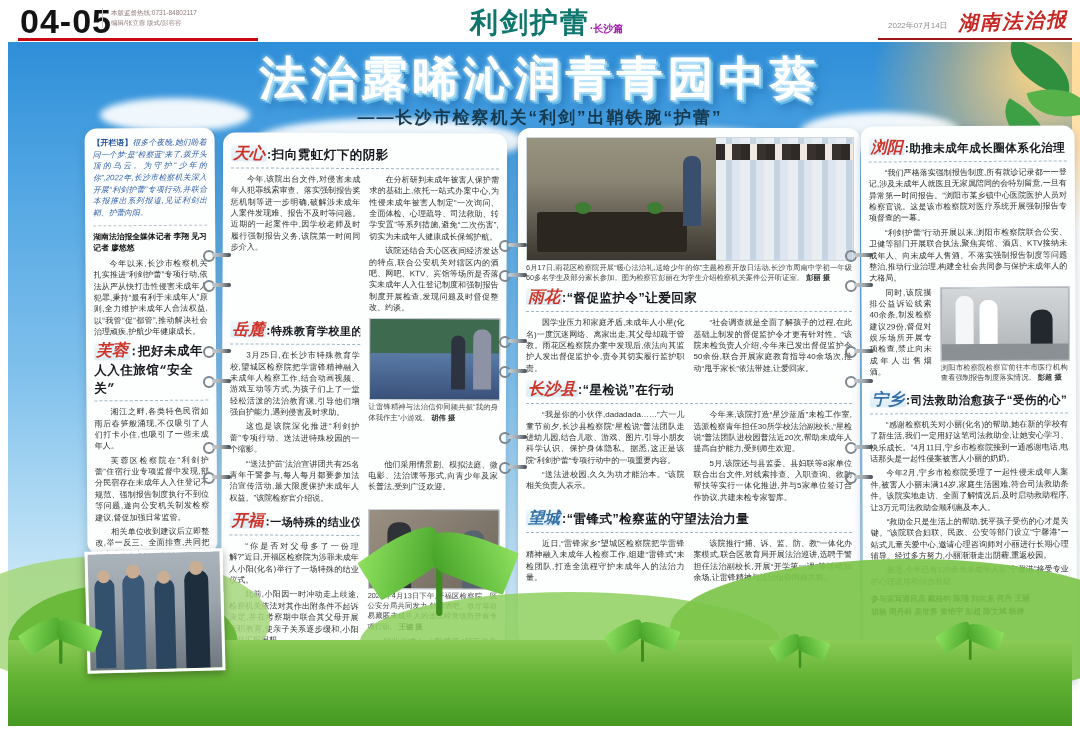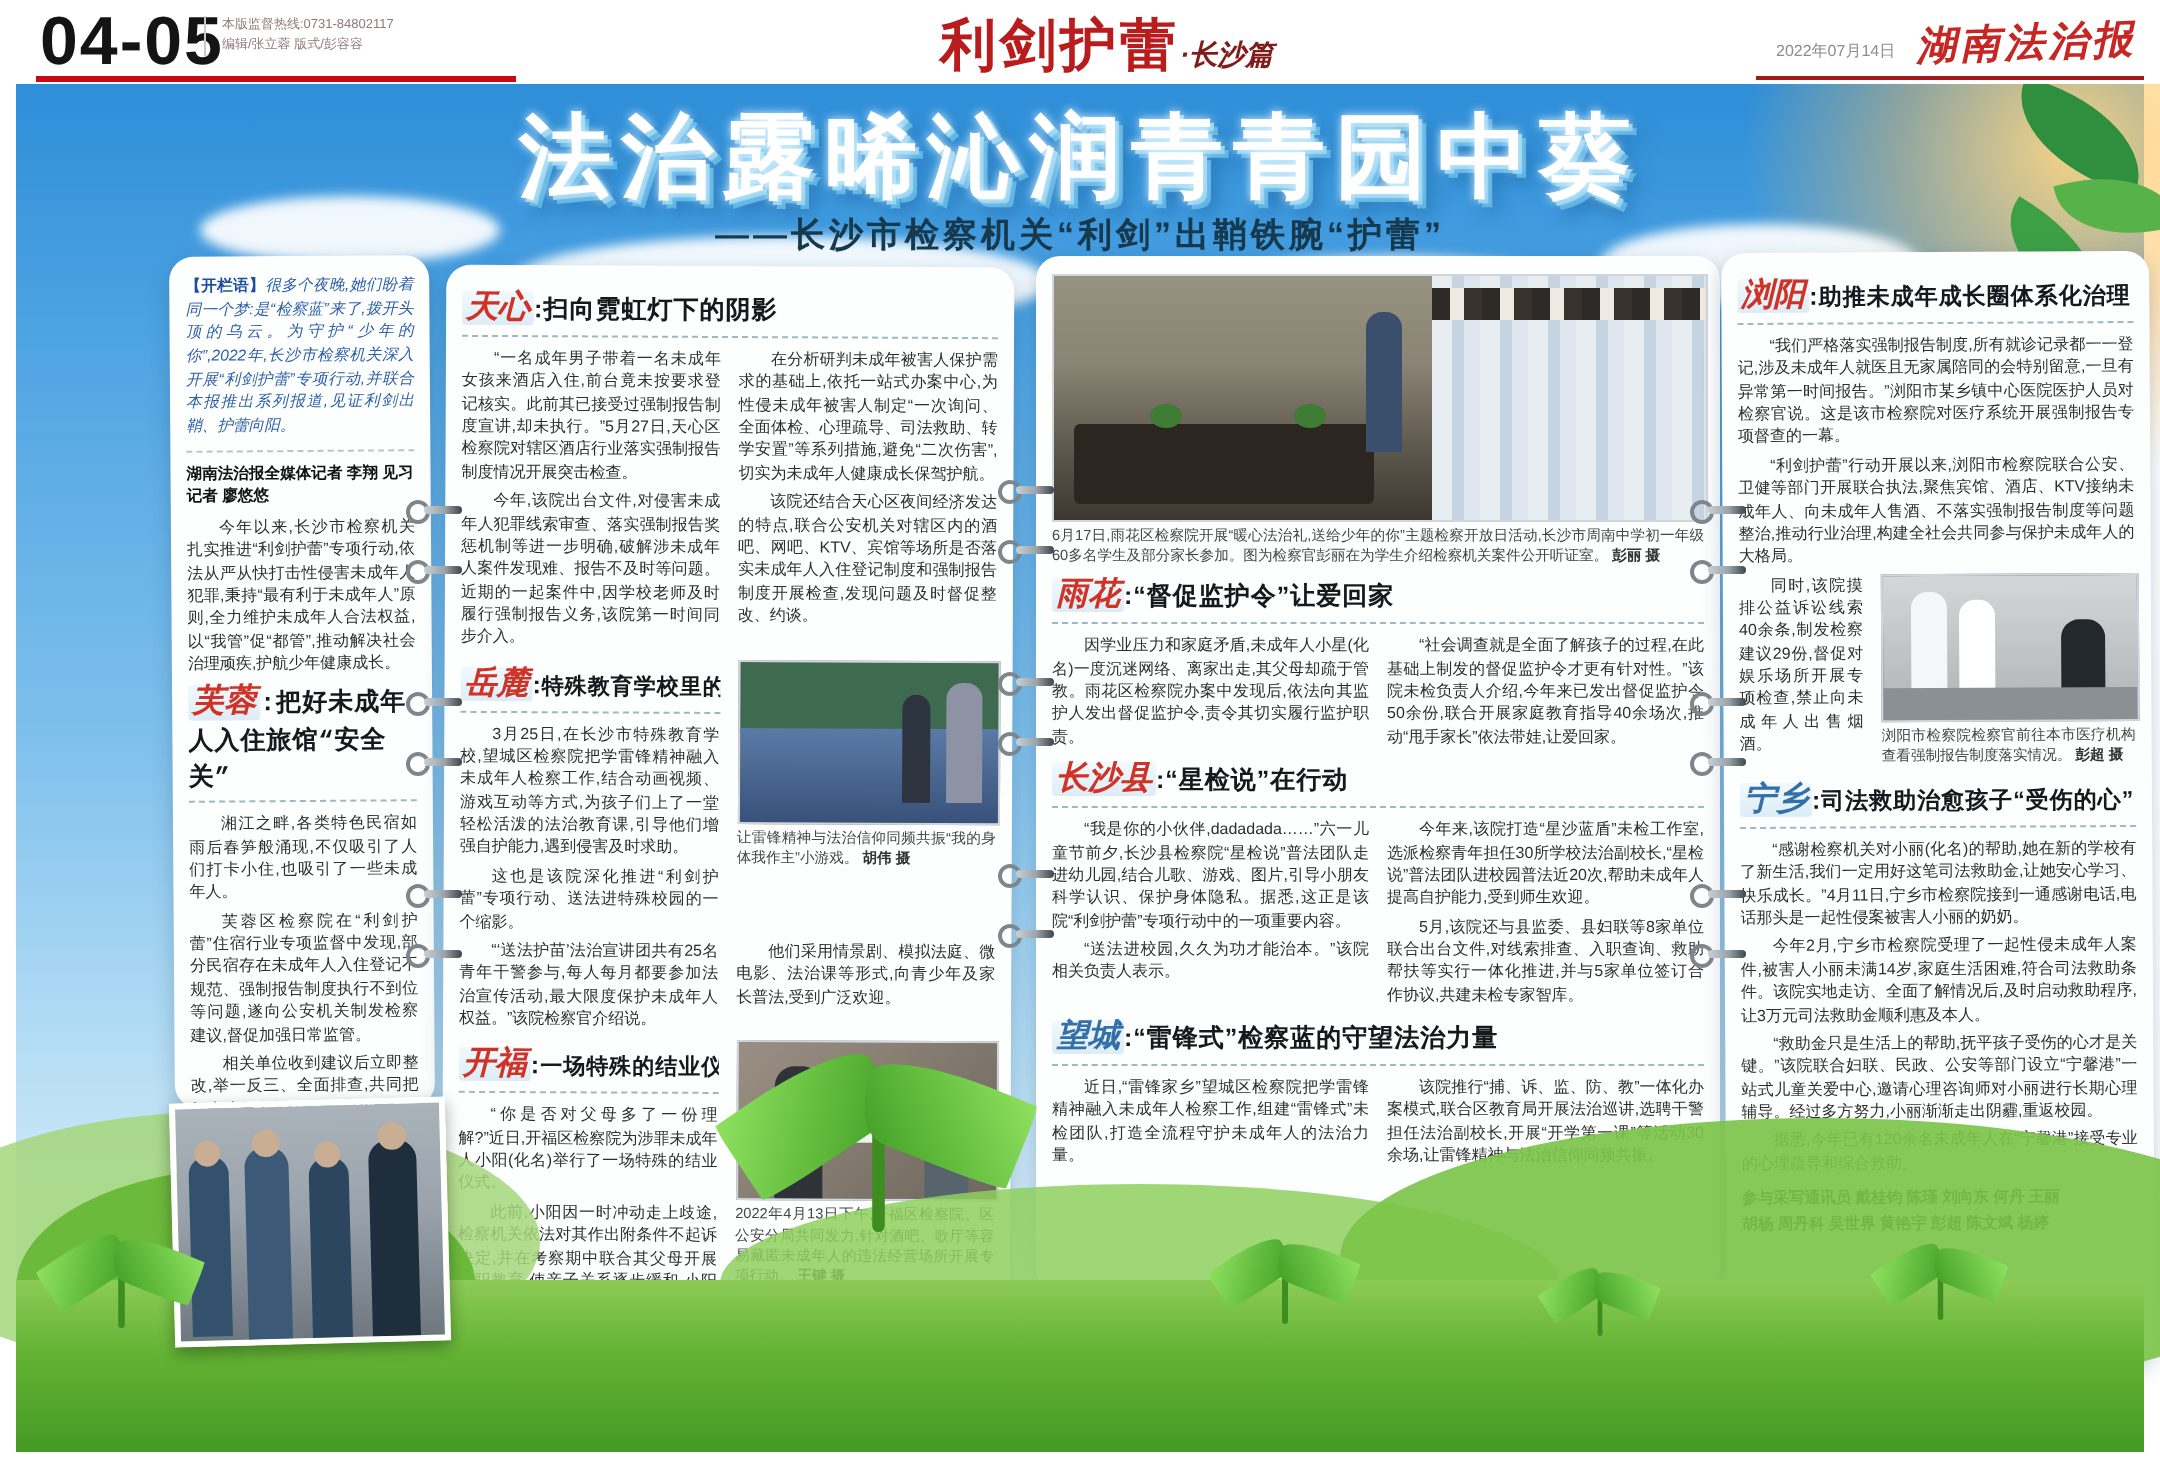--- a/index.html
+++ b/index.html
@@ -5,22 +5,22 @@
   html,body{margin:0;padding:0;background:#fff;}
   .page{position:relative;width:1080px;height:734px;background:#fff;overflow:hidden;
         font-family:"Liberation Sans","DejaVu Sans",sans-serif;}
   
   .topbar{position:absolute;left:0;top:0;width:100%;height:42px;background:#fff;z-index:40;}
   .pageno{position:absolute;left:20px;top:2px;font-size:34px;font-weight:bold;color:#141414;letter-spacing:1px;}
   .pageno-rule{position:absolute;left:18px;top:38px;width:240px;height:3px;background:#c9080f;}
   .hotline{position:absolute;left:102px;top:8px;font-size:6.5px;line-height:1.5;color:#917a7a;
            border-left:1px solid #c9c9c9;padding-left:8px;}
   .series{position:absolute;left:470px;top:4px;white-space:nowrap;}
-  .series .big{font-size:28px;font-weight:bold;color:#b91c1c;letter-spacing:2px;}
-  .series .small{font-size:14px;font-weight:bold;color:#7f1d1d;font-style:italic;}
+  .series .big{font-size:28px;font-weight:bold;color:#0f766e;letter-spacing:2px;}
+  .series .small{font-size:10px;font-weight:bold;color:#a21caf;}
   .dateline{position:absolute;left:888px;top:20px;font-size:8px;color:#8d8d8d;}
   .papername{position:absolute;left:958px;top:8px;font-size:20px;font-weight:bold;font-style:italic;
              color:#c62724;letter-spacing:2px;transform:rotate(-2deg);}
   .right-rule{position:absolute;left:878px;top:38px;width:194px;height:2px;background:#a01818;}
   
   .sky{position:absolute;left:8px;top:42px;width:1064px;height:684px;
        background:linear-gradient(180deg,#2e8ed8 0%,#4da3e2 18%,#7fc0ec 48%,#b3dcf4 70%,#dff0fa 88%,#ebf6ee 100%);z-index:1;}
   .sun{position:absolute;right:-20px;top:30px;width:230px;height:200px;z-index:2;
        background:radial-gradient(circle at 72% 22%,rgba(255,214,130,.95) 0%,rgba(255,190,90,.45) 38%,rgba(255,205,130,0) 72%);}
   .cloud{position:absolute;background:rgba(255,255,255,.92);border-radius:50%;filter:blur(3px);z-index:2;}
@@ -131,21 +131,20 @@
       <span class="credit">王铮铭 摄</span>
     </div>
   </div>
 
   <div class="card" id="card2">
     <div class="sec">
       <span class="lb lb-red">天心</span><span class="sec-t">:</span><span class="sec-t">扫向霓虹灯下的阴影</span>
     </div>
     <div class="cols">
       <div class="c">
-        <p class="b">“一名成年男子带着一名未成年女孩来酒店入住,前台竟未按要求登记核实。此前其已接受过强制报告制度宣讲,却未执行。”5月27日,天心区检察院对辖区酒店行业落实强制报告制度情况开展突击检查。</p>
         <p class="b">今年,该院出台文件,对侵害未成年人犯罪线索审查、落实强制报告奖惩机制等进一步明确,破解涉未成年人案件发现难、报告不及时等问题。近期的一起案件中,因学校老师及时履行强制报告义务,该院第一时间同步介入。</p>
       </div>
       <div class="c">
         <p class="b">在分析研判未成年被害人保护需求的基础上,依托一站式办案中心,为性侵未成年被害人制定“一次询问、全面体检、心理疏导、司法救助、转学安置”等系列措施,避免“二次伤害”,切实为未成年人健康成长保驾护航。</p>
         <p class="b">该院还结合天心区夜间经济发达的特点,联合公安机关对辖区内的酒吧、网吧、KTV、宾馆等场所是否落实未成年人入住登记制度和强制报告制度开展检查,发现问题及时督促整改、约谈。</p>
       </div>
     </div>
     <div class="cols" style="margin-top:2px;">
       <div class="c">
         <div class="sec">

